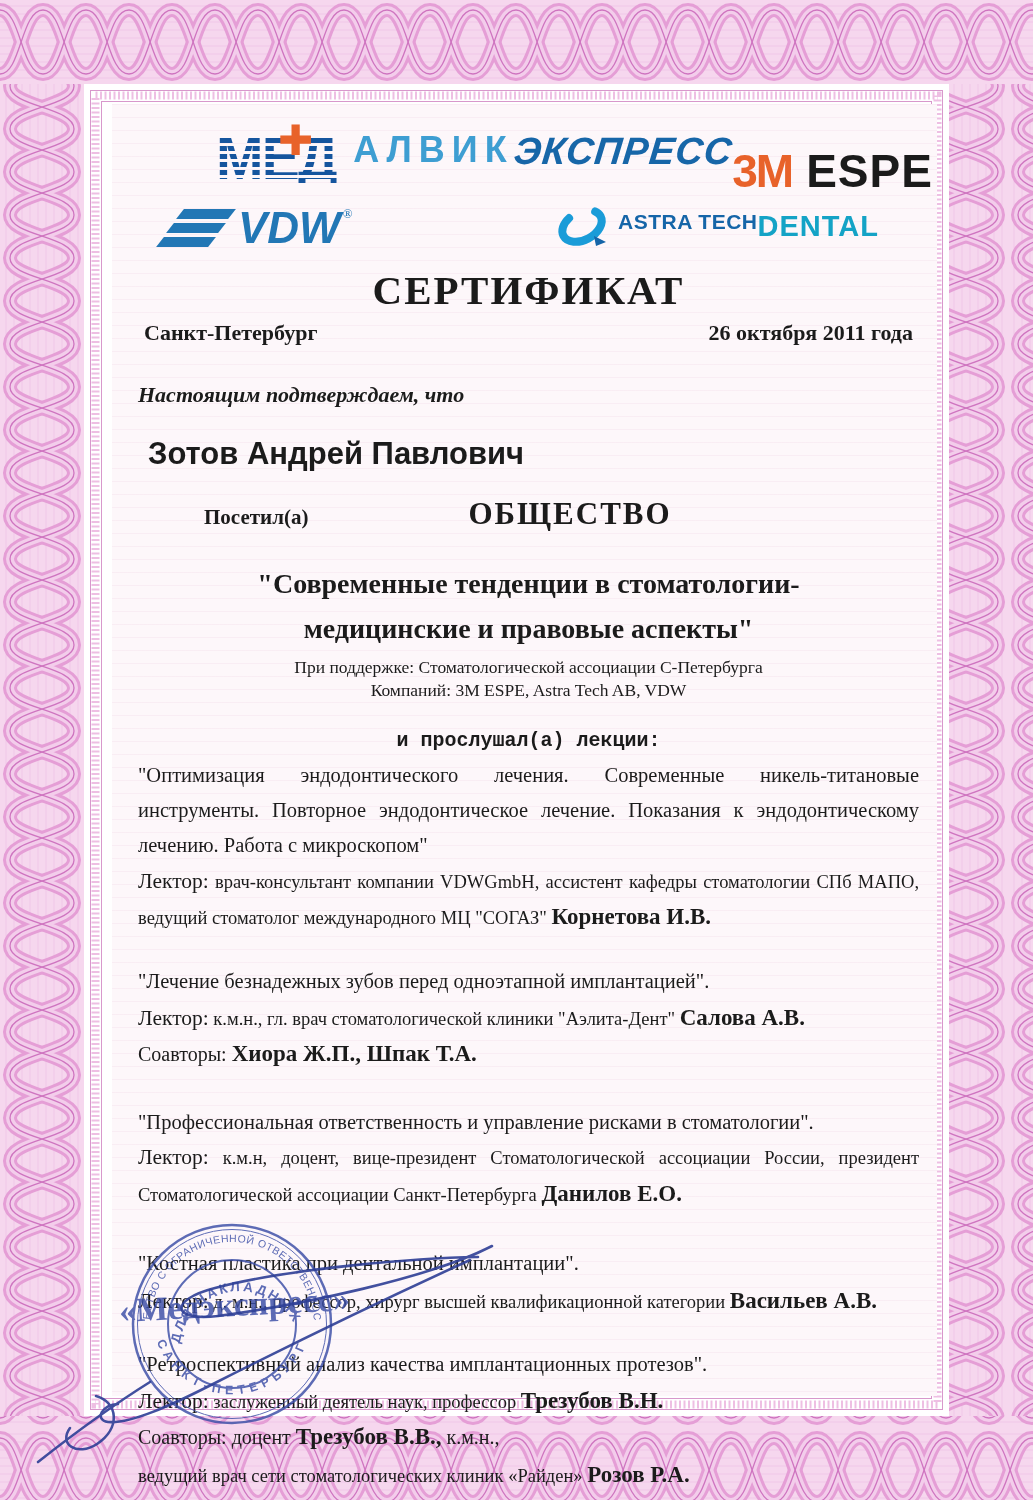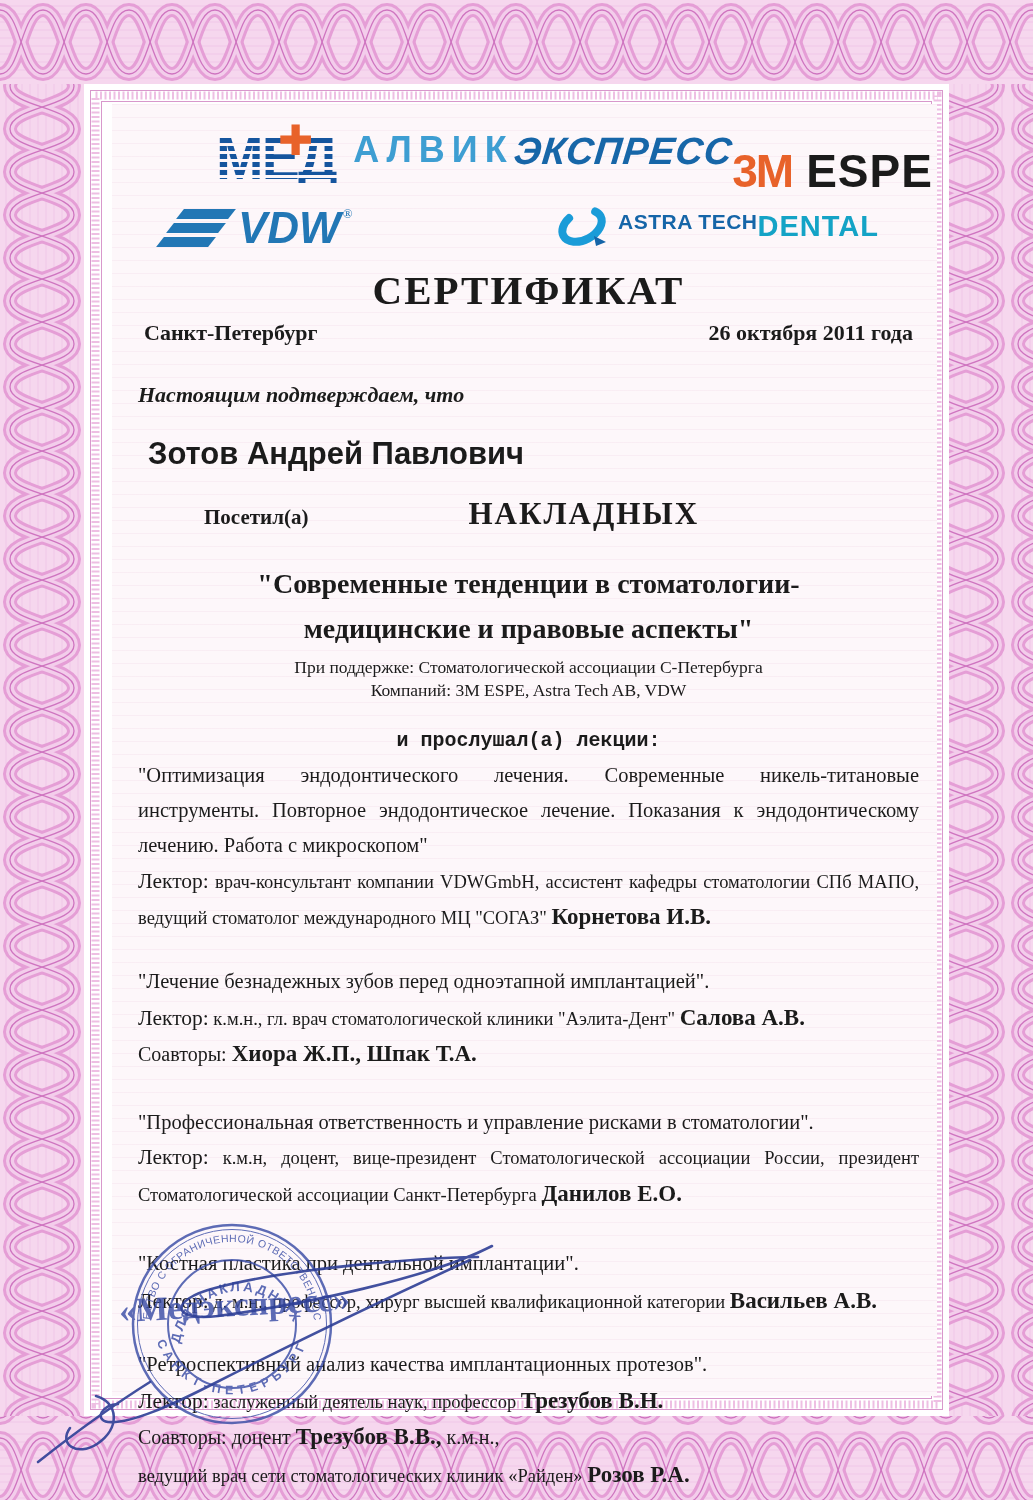--- a/index.html
+++ b/index.html
@@ -151,21 +151,21 @@
       <span>Санкт-Петербург</span>
       <span>26 октября 2011 года</span>
     </div>
 
     <div class="confirm">Настоящим подтверждаем, что</div>
 
     <div class="recipient">Зотов Андрей Павлович</div>
 
     <div class="attended-row">
       <span class="attended">Посетил(а)</span>
-      <span class="event-type">НАКЛАДНЫХ</span>
+      <span class="event-type">ОБЩЕСТВО</span>
     </div>
 
     <div class="event-title">
       <div>"Современные тенденции в стоматологии-</div>
       <div>медицинские и правовые аспекты"</div>
     </div>
 
     <div class="support">
       <div>При поддержке: Стоматологической ассоциации С-Петербурга</div>
       <div>Компаний: 3M ESPE, Astra Tech AB, VDW</div>

